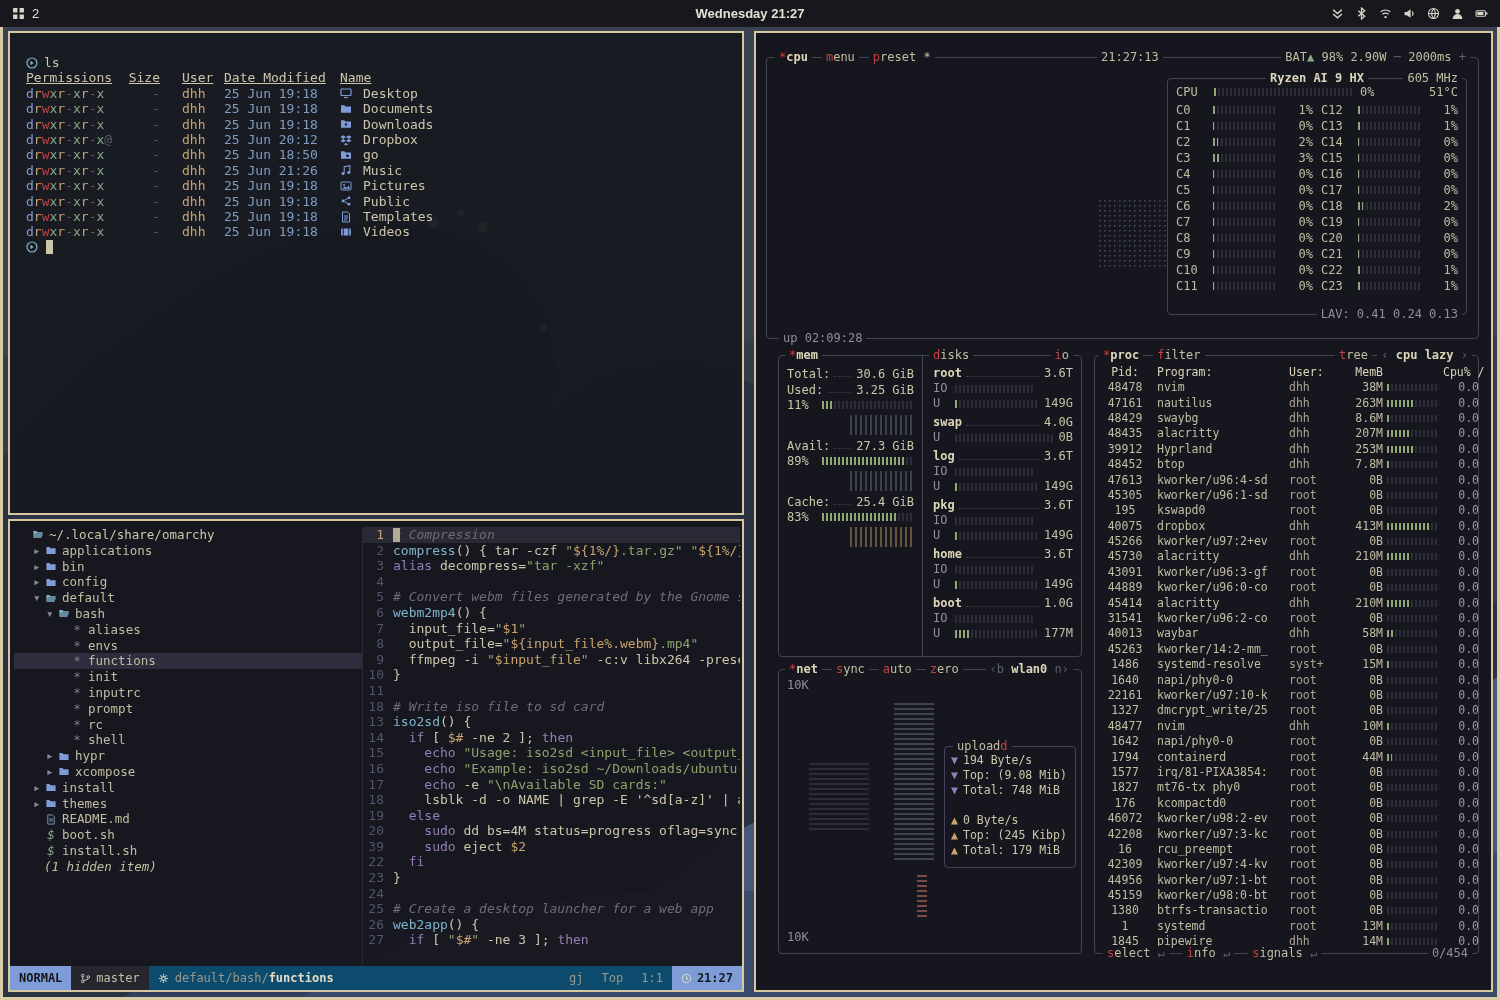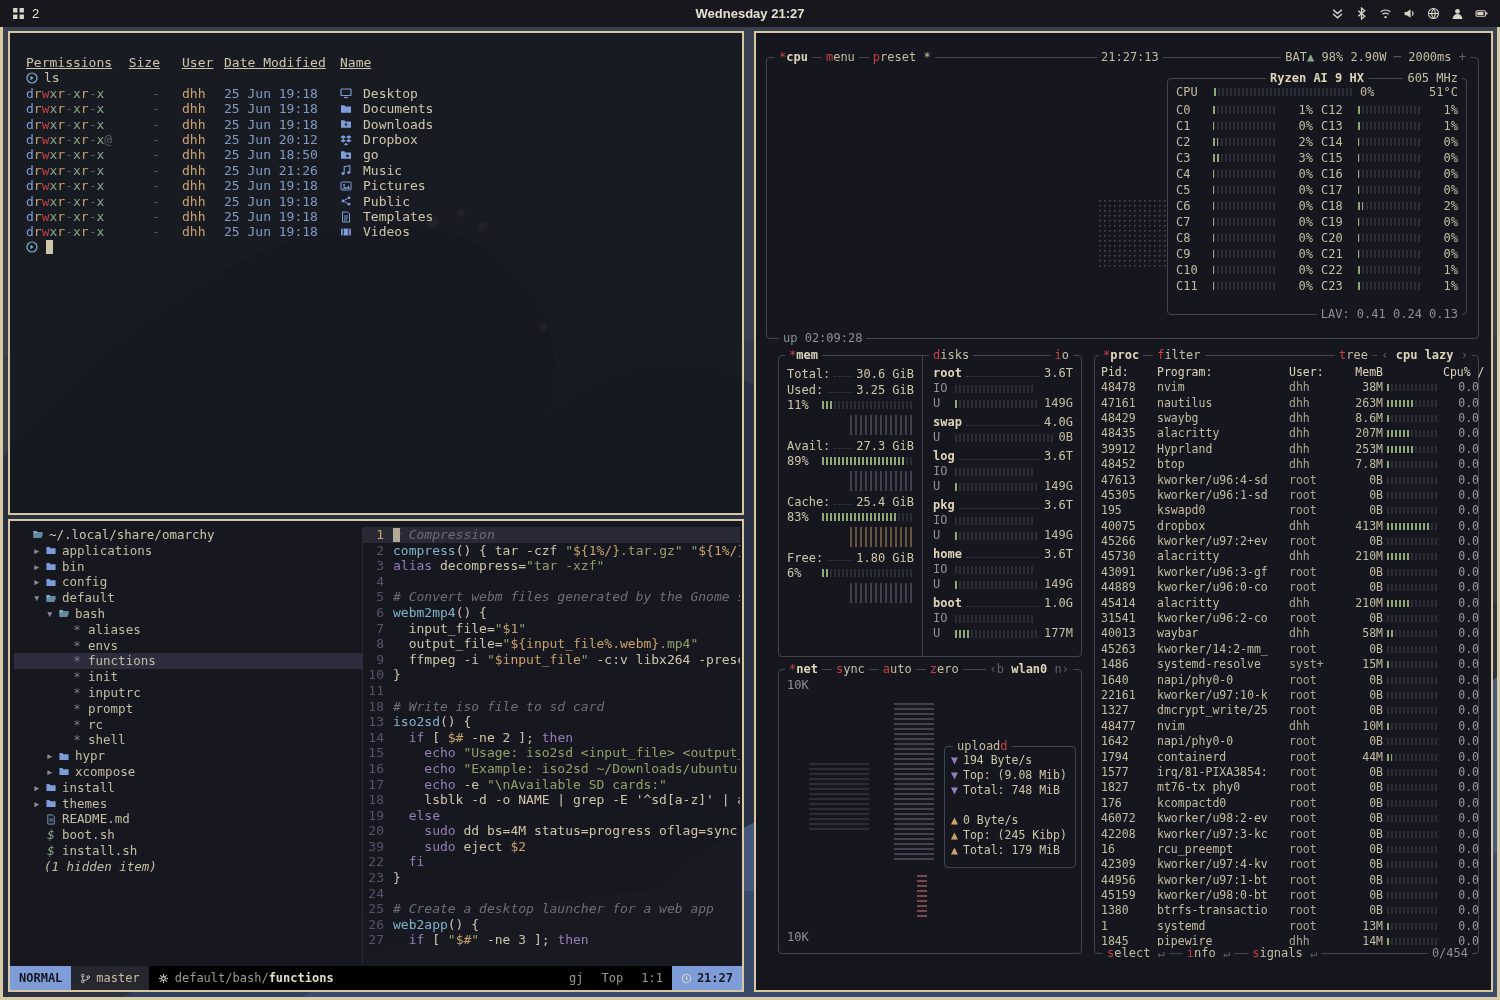--- a/index.html
+++ b/index.html
@@ -61,21 +61,21 @@
   .cline .lnum{width:30px;text-align:right;padding-right:9px;color:#54546d;flex:none}
   .cline .ltext{position:relative;flex:1}
   .cline.cur{background:#2a2a36}
   .cline.cur .lnum{color:#c8a36e}
   .cline.cur .ltext::before{content:'';position:absolute;left:0;top:1px;width:7px;height:14px;background:#b8b09a;opacity:.95}
   .tok-c{color:#6e6e78;font-style:italic}
   .tok-k{color:#957fb8}
   .tok-s{color:#8ea36b}
   .tok-f{color:#7fb4ca}
   .tok-v{color:#c8a36e}
-  .statusline{position:absolute;left:0;right:0;bottom:0;height:24px;background:#000000;display:flex;align-items:flex-end;font-size:12px;color:#9a9a8c}
+  .statusline{position:absolute;left:0;right:0;bottom:0;height:24px;background:#0c4a6e;display:flex;align-items:flex-end;font-size:12px;color:#9a9a8c}
   .seg{display:flex;align-items:center;gap:5px;padding:0 9px;height:100%}
   .seg-mode{background:#7e9cd8;color:#16161d;font-weight:bold}
   .seg-branch{background:#26262f;color:#c3bda3}
   .seg-branch .icon svg,.seg-gear .icon svg,.seg-time .icon svg{width:11px;height:11px}
   .seg-gear{color:#9a9a8c;gap:6px}
   .seg-gear b{color:#e2ddc4;font-weight:bold}
   .sl-spacer{flex:1}
   .seg-time{background:#7e9cd8;color:#16161d;font-weight:bold}
 
   
@@ -122,21 +122,21 @@
   .netscale{position:absolute;left:8px;color:#8f8f9b}
   #net-inner{position:absolute;left:165px;top:76px;width:132px;height:122px;border:1px solid #43445c;border-radius:4px;padding:6px 6px 0}
   .nrow{display:flex;align-items:center;height:15px;white-space:nowrap;font-size:11.5px}
   .nrow .arr{width:12px}
   .arr-d{color:#957fb8}.arr-u{color:#c8a36e}
   .gstripes{position:absolute;background:repeating-linear-gradient(0deg,#41424f 0 2px,transparent 2px 5px)}
   .gred{position:absolute;background:repeating-linear-gradient(0deg,#7a4a48 0 2px,transparent 2px 5px)}
   #proc-box{left:338px;top:322px;width:385px;height:599px;padding:8px 4px 0 6px}
   .phead,.prow{display:flex;align-items:center;white-space:nowrap;font-size:11.5px;height:15.4px}
   .phead{color:#dcd5b8;height:16px}
-  .p-pid{width:48px;text-align:left;flex:none}
+  .p-pid{width:48px;text-align:center;flex:none}
   .p-prog{width:132px;margin-left:8px;flex:none;overflow:hidden}
   .p-user{width:52px;flex:none}
   .p-mem{width:42px;text-align:right;flex:none}
   .p-meter{width:52px;flex:none;margin:0 4px;position:relative;height:7px;background:repeating-linear-gradient(90deg,#2c2d38 0 2px,transparent 2px 4px)}
   .p-meter i{position:absolute;left:0;top:0;bottom:0;background:repeating-linear-gradient(90deg,#8fa876 0 2px,transparent 2px 4px)}
   .p-cpu{width:36px;text-align:right;flex:none;color:#9a9aa6}
   .prow{color:#c3bda3}
   .prow .p-user{color:#a9a390}
 </style>
 </head>
@@ -215,35 +215,35 @@
           <circle cx="820" cy="430" r="5"></circle>
           <circle cx="848" cy="420" r="3"></circle>
         <circle cx="1180" cy="700" r="5"></circle>
           <circle cx="1210" cy="690" r="3"></circle>
           <circle cx="1020" cy="760" r="4"></circle>
       </g>
     </svg>
 
     <section class="window ls-window">
       <div class="term" id="ls-term">
+          <div class="tline">
+            <span class="icon prompt-ic">
+              <svg viewBox="0 0 12 12">
+                <circle cx="6" cy="6" r="5" fill="none" stroke="currentColor" stroke-width="1.2"></circle>
+                <path d="M4.5 3.8L7.5 6 4.5 8.2z" fill="currentColor"></path>
+              </svg>
+            </span>
+            <span class="cmd">ls</span>
+          </div>
           <div class="tline lhead">
             <span class="c-perm">Permissions</span>
             <span class="c-size">Size</span>
             <span class="c-user" style="margin-left:8px">User</span>
             <span class="c-date">Date Modified</span>
             <span class="c-name">Name</span>
-          </div>
-          <div class="tline">
-            <span class="icon prompt-ic">
-              <svg viewBox="0 0 12 12">
-                <circle cx="6" cy="6" r="5" fill="none" stroke="currentColor" stroke-width="1.2"></circle>
-                <path d="M4.5 3.8L7.5 6 4.5 8.2z" fill="currentColor"></path>
-              </svg>
-            </span>
-            <span class="cmd">ls</span>
           </div>
           <div class="tline">
             <span class="c-perm"><span class="pb">d</span><span class="py">r</span><span class="pr">w</span><span class="pg">x</span><span class="py">r</span><span class="pd">-</span><span class="pg">x</span><span class="py">r</span><span class="pd">-</span><span class="pg">x</span></span>
             <span class="c-size v-size">-</span>
             <span class="c-user v-user" style="margin-left:8px">dhh</span>
             <span class="c-date v-date">25 Jun 19:18</span>
             <span class="c-name">
               <span class="icon pb">
                 <svg viewBox="0 0 12 12">
                   <rect x="1" y="2" width="10" height="6.5" rx=".8" fill="none" stroke="currentColor" stroke-width="1.2"></rect>
@@ -892,36 +892,20 @@
                 <div class="mpctrow">
                   <span style="width:30px">83%</span>
                   <span class="meter">
                     <i style="width:83%"></i>
                   </span>
                 </div>
                 <div class="mgap">
                   <span class="vstripes warm"></span>
                 </div>
               </div>
-              <div>
-                <div class="mrow">
-                  <span>Free:</span>
-                  <span class="leader"></span>
-                  <span>1.80 GiB</span>
-                </div>
-                <div class="mpctrow">
-                  <span style="width:30px">6%</span>
-                  <span class="meter">
-                    <i style="width:6%"></i>
-                  </span>
-                </div>
-                <div class="mgap">
-                  <span class="vstripes"></span>
-                </div>
-              </div>
             </div>
           <div class="diskcol" id="disk-content">
               <div>
                 <div class="drow">
                   <span class="bold">root</span>
                   <span class="leader"></span>
                   <span>3.6T</span>
                 </div>
                 <div class="drow">
                   <span class="dlab">IO</span>

